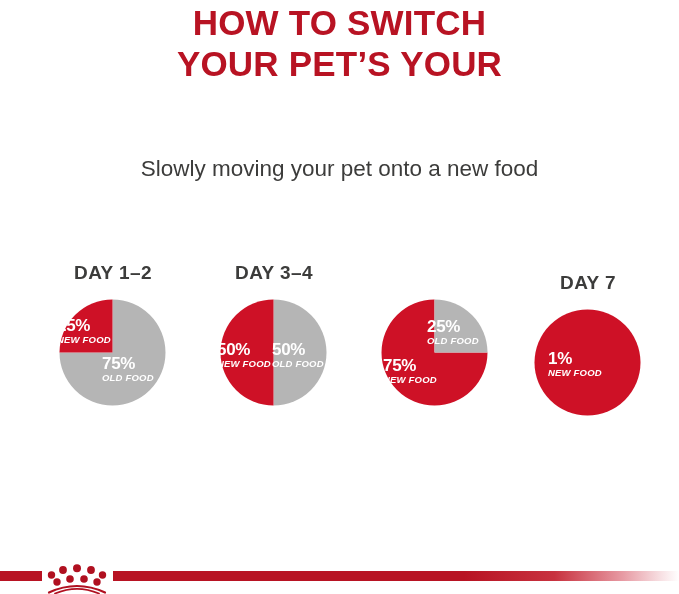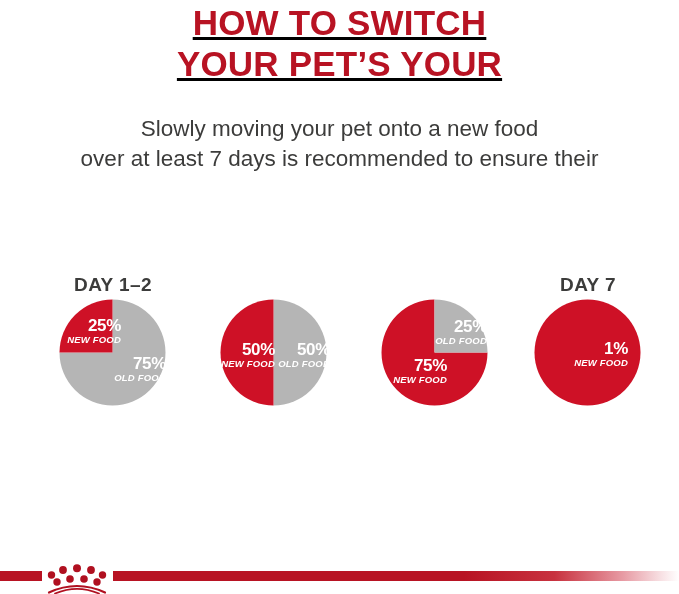--- a/index.html
+++ b/index.html
@@ -17,21 +17,20 @@
     -webkit-font-smoothing: antialiased;
   }
 
   
   .title-block {
     position: absolute;
     top: 2px;
     left: 0;
     width: 679px;
     text-align: center;
-    text-decoration: underline;
   }
   .title-line {
     color: #B81323;
     font-family: "Liberation Sans", sans-serif;
     font-weight: bold;
     font-size: 35px;
     line-height: 41px;
     letter-spacing: 0.2px;
     white-space: nowrap;
   }
@@ -44,44 +43,45 @@
     width: 679px;
     text-align: center;
   }
   .intro-line {
     color: #3C3C3B;
     font-family: "Liberation Sans", sans-serif;
     font-weight: normal;
     font-size: 22.5px;
     line-height: 30px;
     white-space: nowrap;
+    margin-top: 40px;
   }
 
   
   .pie-row {
     position: absolute;
     top: 258px;
     left: 0;
     width: 679px;
     height: 180px;
   }
   .pie-cell {
     position: absolute;
     top: 0;
     width: 160px;
     height: 180px;
   }
   .pie-cell.c0 { left: 33px; }
   .pie-cell.c1 { left: 194px; }
   .pie-cell.c2 { left: 355px; }
-  .pie-cell.c3 { left: 508px; }
+  .pie-cell.c3 { left: 508px; margin-top: 10px; }
 
   .pie-title {
     position: absolute;
-    top: 16px;
+    top: 4px;
     left: 0;
     width: 160px;
     text-align: center;
     color: #3C3C3B;
     font-family: "Liberation Sans", sans-serif;
     font-weight: bold;
     font-size: 19px;
     letter-spacing: 0.4px;
     white-space: nowrap;
   }
@@ -95,21 +95,21 @@
   }
   .pie-wrap svg {
     display: block;
     width: 107px;
     height: 107px;
   }
 
   
   .slice-label {
     position: absolute;
-    text-align: right;
+    text-align: left;
     color: #ffffff;
     white-space: nowrap;
     pointer-events: none;
   }
   .slice-pct {
     font-family: "Liberation Sans", sans-serif;
     font-weight: bold;
     font-size: 17px;
     line-height: 17px;
     letter-spacing: -0.3px;
@@ -174,21 +174,20 @@
 </head>
 <body>
 
 <div class="title-block">
   <div class="title-line">HOW TO SWITCH</div>
   <div class="title-line">YOUR PET’S YOUR</div>
 </div>
 
 <div class="intro-block">
   <div class="intro-line">Slowly moving your pet onto a new food</div>
-  <div class="intro-line">over at least 7 days is recommended to ensure their</div>
 </div>
 
 <div class="pie-row">
 
   <div class="pie-cell c0">
     <div class="pie-title">DAY 1–2</div>
     <div class="pie-wrap">
       <svg viewBox="0 0 107 107" xmlns="http://www.w3.org/2000/svg">
 
         <path d="M53.5 53.5 L53.5 0.5 A53 53 0 1 1 0.5 53.5 Z" fill="#B5B5B5"></path>
@@ -200,20 +199,21 @@
         <div class="slice-sub">NEW FOOD</div>
       </div>
       <div class="slice-label lbl-p0-old">
         <div class="slice-pct">75%</div>
         <div class="slice-sub">OLD FOOD</div>
       </div>
     </div>
   </div>
 
   <div class="pie-cell c1">
+    <div class="pie-title">DAY 3–4</div>
     <div class="pie-wrap">
       <svg viewBox="0 0 107 107" xmlns="http://www.w3.org/2000/svg">
 
         <path d="M53.5 53.5 L53.5 0.5 A53 53 0 0 1 53.5 106.5 Z" fill="#B5B5B5"></path>
 
         <path d="M53.5 53.5 L53.5 106.5 A53 53 0 0 1 53.5 0.5 Z" fill="#CE1126"></path>
       </svg>
       <div class="slice-label lbl-p1-new">
         <div class="slice-pct">50%</div>
         <div class="slice-sub">NEW FOOD</div>

